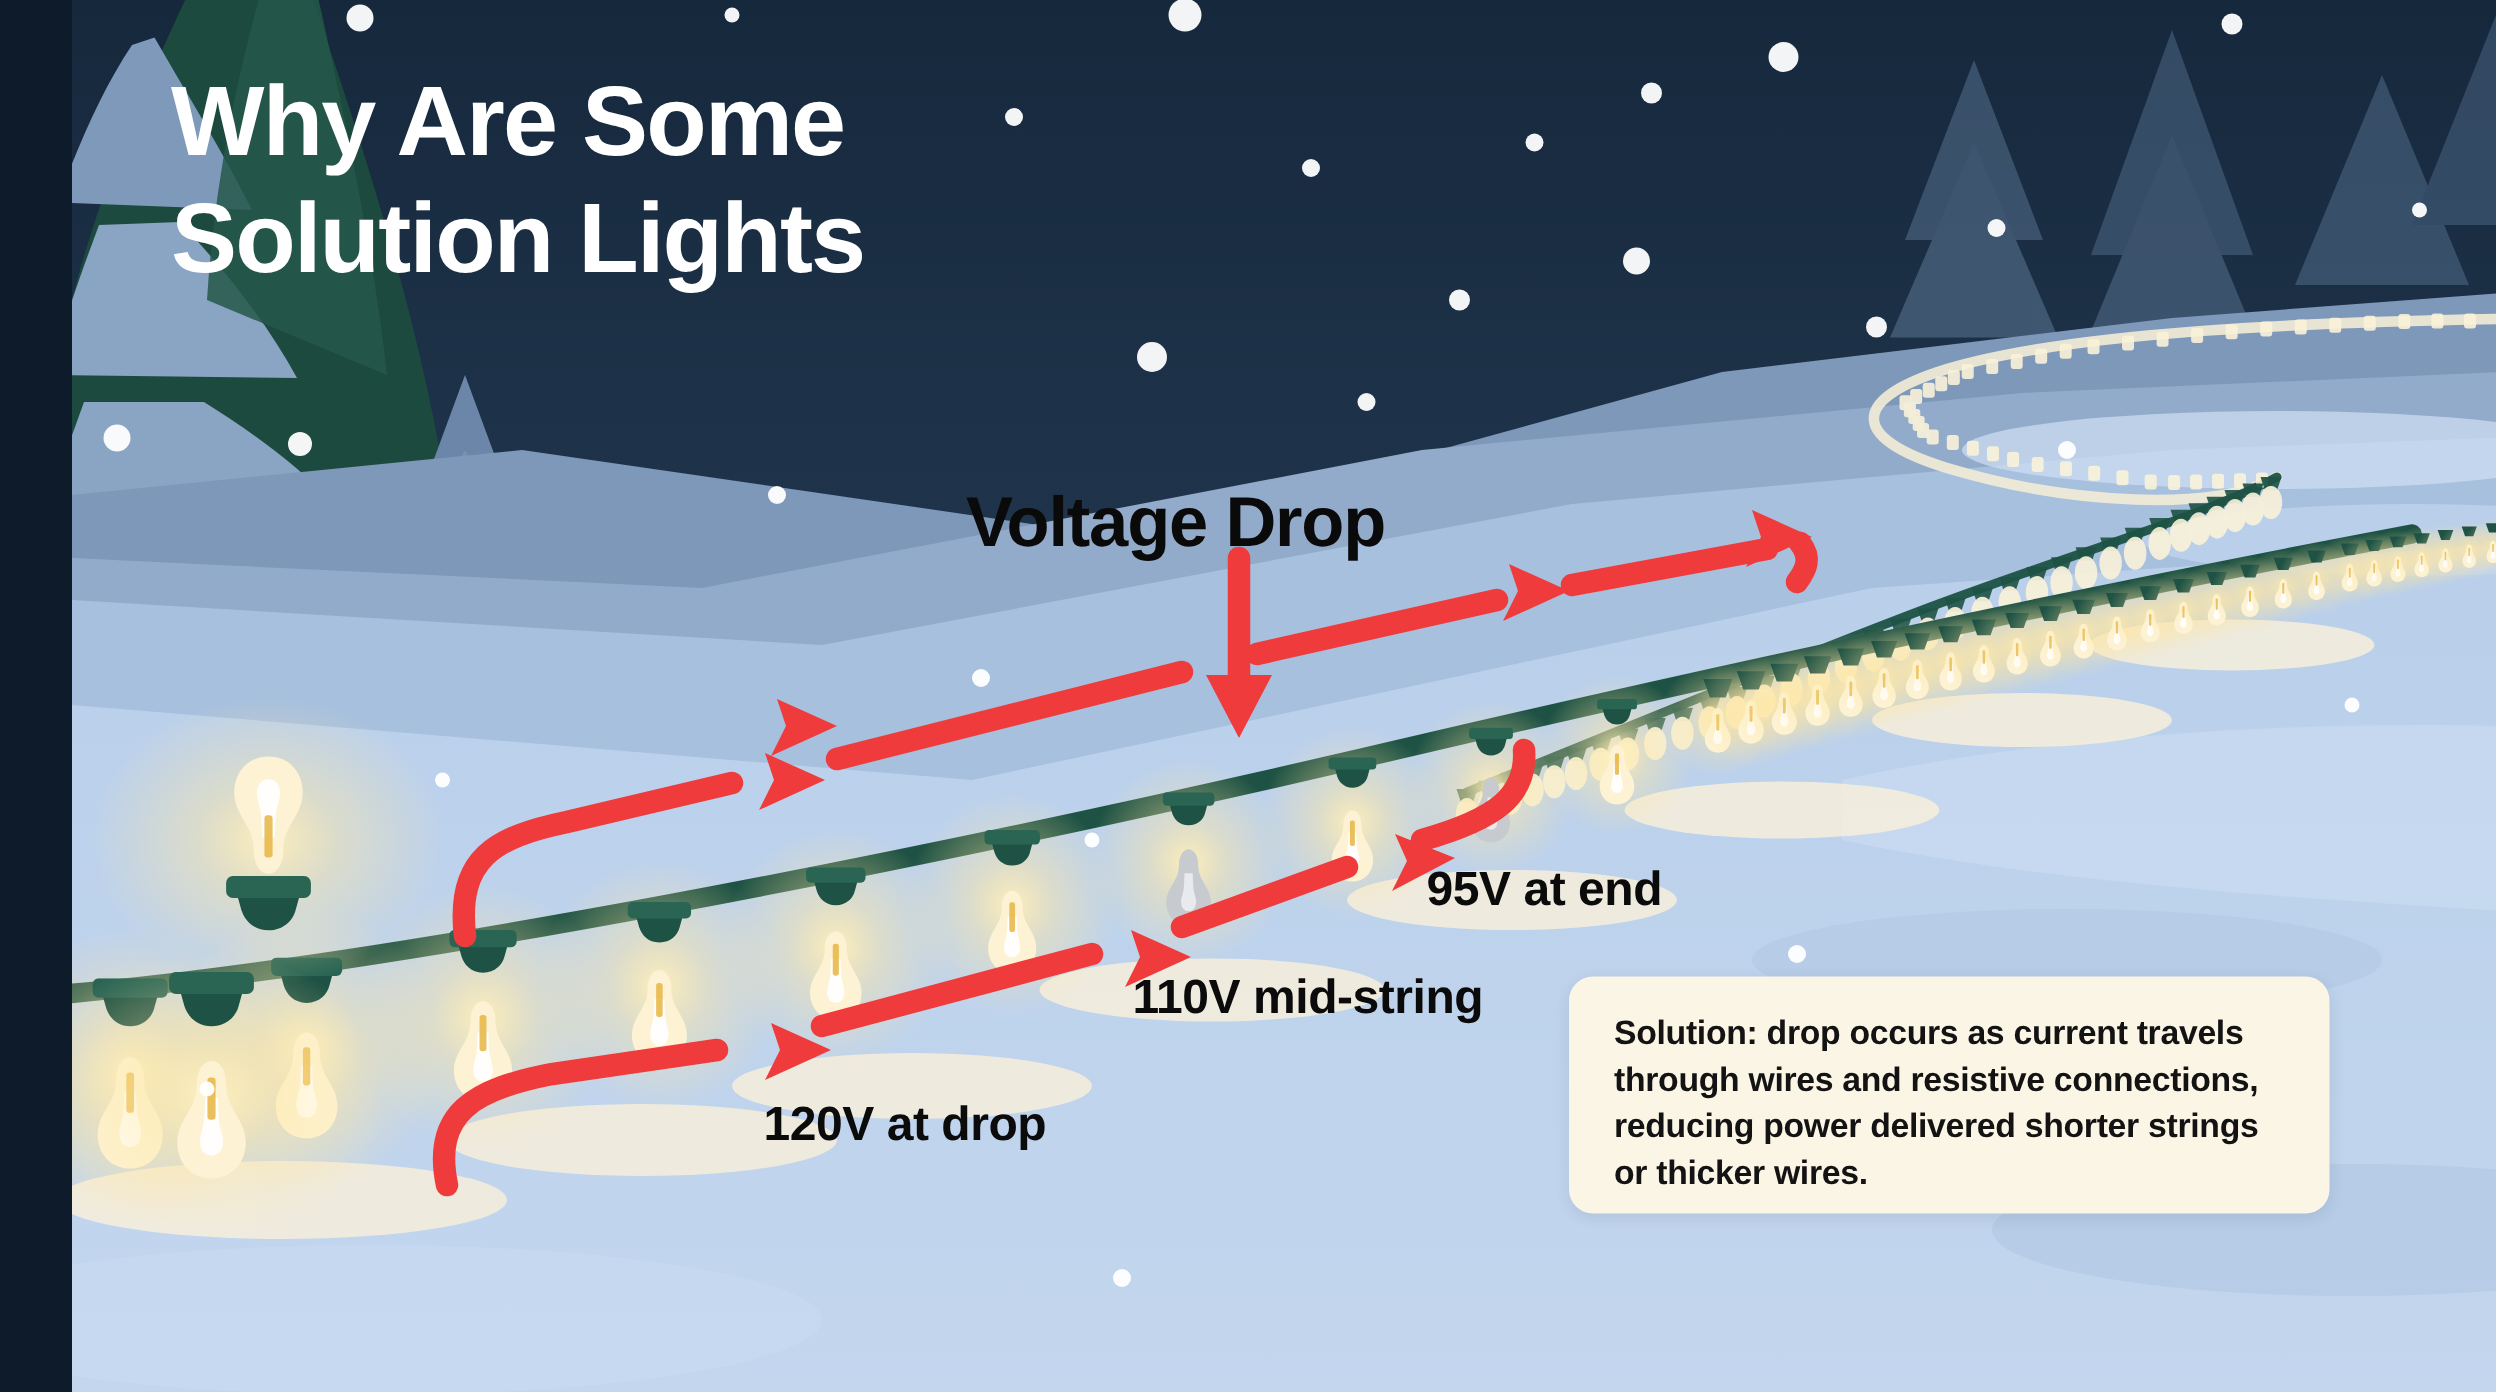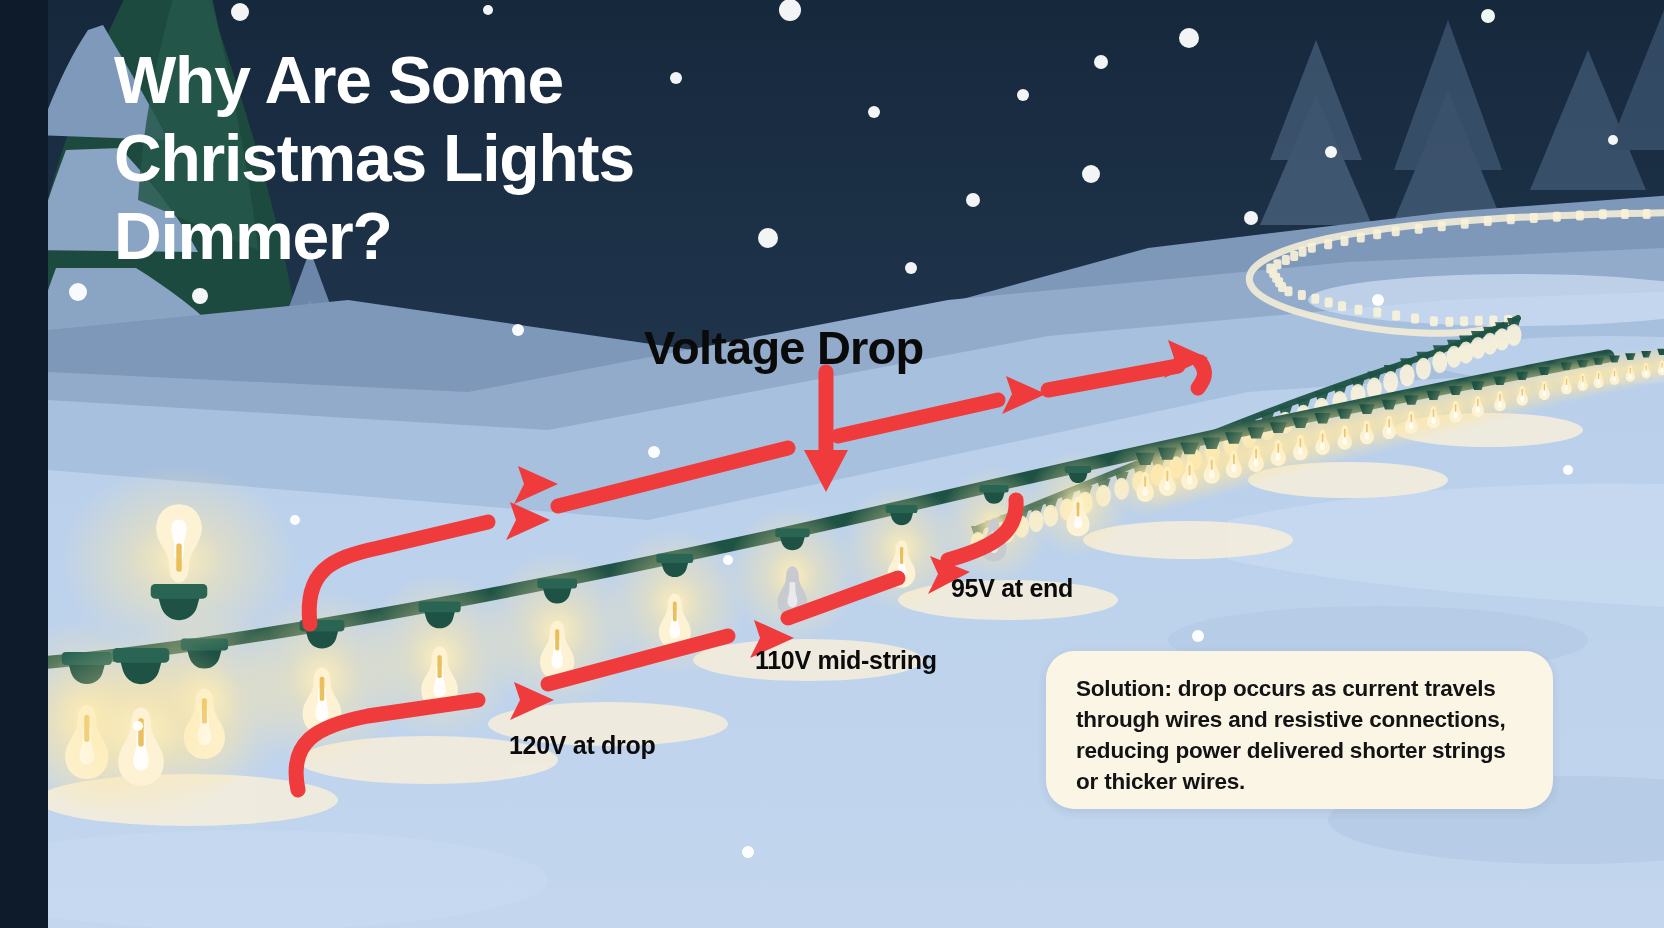--- a/index.html
+++ b/index.html
@@ -47,37 +47,37 @@
     letter-spacing: -0.8px;
     white-space: nowrap;
   }
 
   
   .vlabel {
     position: absolute;
     z-index: 30;
     color: #0b0b0b;
     font-weight: bold;
-    font-size: 25px;
+    font-size: 32px;
     letter-spacing: -0.3px;
     white-space: nowrap;
   }
   #vlabel-start { left: 461px; top: 731px; }
   #vlabel-mid   { left: 707px; top: 646px; text-align: right; }
   #vlabel-end   { left: 903px; top: 574px; }
 
   
   .callout {
     position: absolute;
     left: 998px;
     top: 651px;
     width: 507px;
     height: 158px;
     background: #fbf5e6;
-    border-radius: 28px;
+    border-radius: 16px;
     z-index: 30;
     box-sizing: border-box;
     padding: 22px 26px 14px 30px;
     box-shadow: 0 3px 10px rgba(30,45,70,0.10);
   }
   .callout-text {
     color: #131313;
     font-size: 22.5px;
     font-weight: bold;
     line-height: 1.38;
@@ -477,22 +477,21 @@
         <circle cx="1150" cy="636" r="6" opacity="0.95"></circle>
         <circle cx="1042" cy="660" r="5" opacity="0.95"></circle>
         <circle cx="90" cy="726" r="5" opacity="0.95"></circle>
         <circle cx="1470" cy="772" r="5" opacity="0.95"></circle>
         <circle cx="700" cy="852" r="6" opacity="0.95"></circle>
       </g>
   </svg>
 
   <div class="title-block">
     <div class="title-line">Why Are Some</div>
-    <div class="title-line">Christmas Lights</div>
-    <div class="title-line">Dimmer?</div>
+    <div class="title-line">Solution Lights</div>
   </div>
 
   <div class="vd-heading">Voltage Drop</div>
 
   <div class="vlabel" id="vlabel-start">120V at drop</div>
   <div class="vlabel" id="vlabel-mid">110V mid-string</div>
   <div class="vlabel" id="vlabel-end">95V at end</div>
 
   <div class="callout">
     <div class="callout-text">Solution: drop occurs as current travels through wires and resistive connections, reducing power delivered shorter strings or thicker wires.</div>

